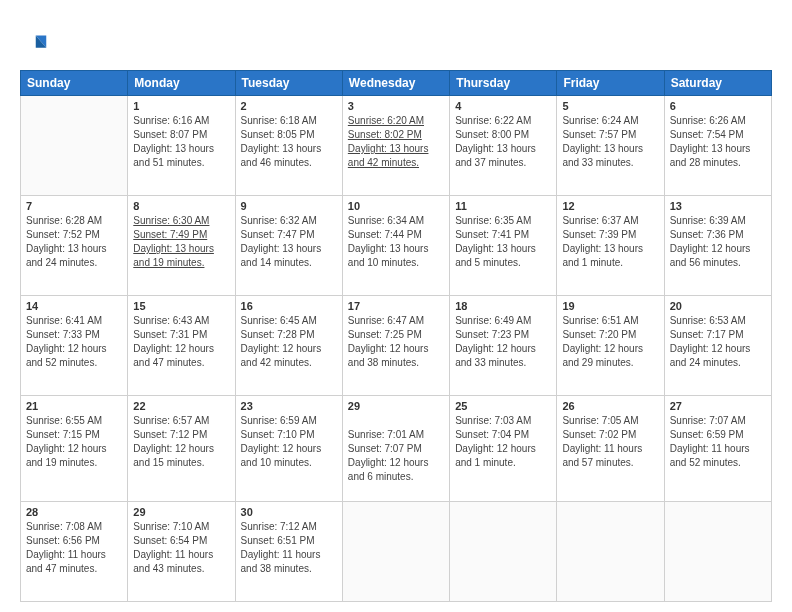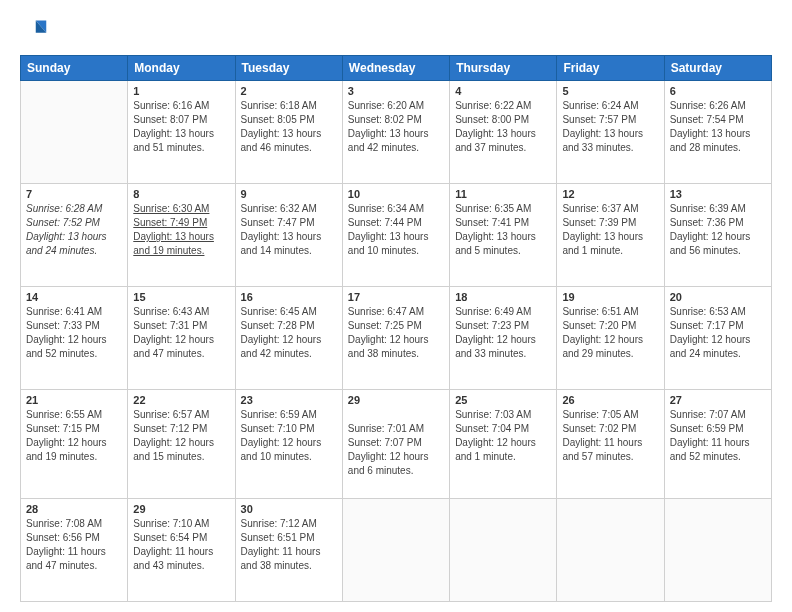--- a/index.html
+++ b/index.html
@@ -6,21 +6,21 @@
     body {
       font-family: Arial, sans-serif;
       background: #fff;
       width: 792px;
       height: 612px;
       overflow: hidden;
     }
     .page {
       width: 792px;
       height: 612px;
-      padding: 17px 20px 10px 20px;
+      padding: 32px 20px 10px 20px;
       display: flex;
       flex-direction: column;
     }
     .header {
       display: flex;
       justify-content: space-between;
       align-items: flex-start;
       margin-bottom: 10px;
     }
     .logo {
@@ -137,21 +137,21 @@
           </td>
           <td>
             <span class="day-number">2</span>
             <div class="cell-content" style="white-space: pre-line;">Sunrise: 6:18 AM
 Sunset: 8:05 PM
 Daylight: 13 hours
 and 46 minutes.</div>
           </td>
           <td>
             <span class="day-number">3</span>
-            <div class="cell-content" style="white-space: pre-line;">Sunrise: 6:20 AM
+            <div class="cell-content" style="white-space: pre-line; text-decoration: underline;">Sunrise: 6:20 AM
 Sunset: 8:02 PM
 Daylight: 13 hours
 and 42 minutes.</div>
           </td>
           <td>
             <span class="day-number">4</span>
             <div class="cell-content" style="white-space: pre-line;">Sunrise: 6:22 AM
 Sunset: 8:00 PM
 Daylight: 13 hours
 and 37 minutes.</div>
@@ -167,21 +167,21 @@
             <span class="day-number">6</span>
             <div class="cell-content" style="white-space: pre-line;">Sunrise: 6:26 AM
 Sunset: 7:54 PM
 Daylight: 13 hours
 and 28 minutes.</div>
           </td>
         </tr>
         <tr>
           <td>
             <span class="day-number">7</span>
-            <div class="cell-content" style="white-space: pre-line; font-style: italic;">Sunrise: 6:28 AM
+            <div class="cell-content" style="white-space: pre-line;">Sunrise: 6:28 AM
 Sunset: 7:52 PM
 Daylight: 13 hours
 and 24 minutes.</div>
           </td>
           <td>
             <span class="day-number">8</span>
             <div class="cell-content" style="white-space: pre-line; text-decoration: underline;">Sunrise: 6:30 AM
 Sunset: 7:49 PM
 Daylight: 13 hours
 and 19 minutes.</div>

